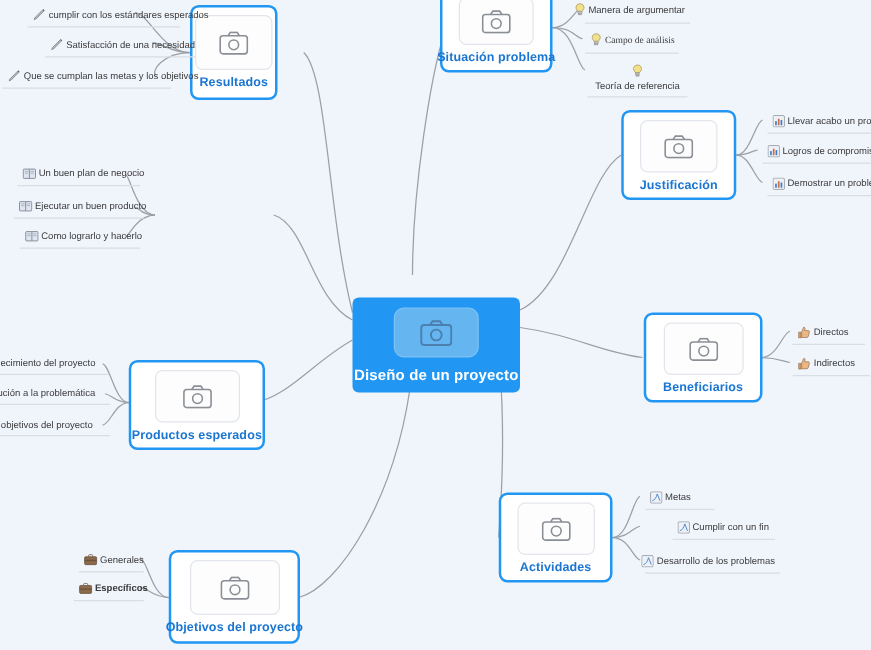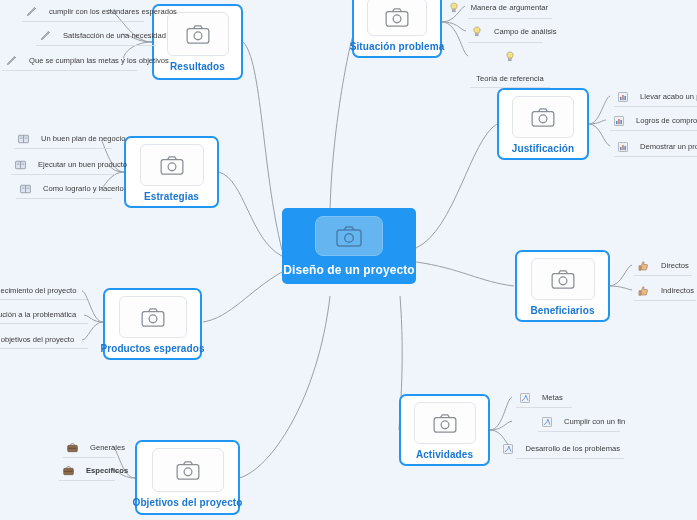--- a/index.html
+++ b/index.html
@@ -58,21 +58,21 @@
     color:#ffffff;
     font-size:12px;
     margin-top:7px;
   }
 
   
   .leaf{
     position:absolute;
     display:flex;
     align-items:center;
-    gap:12px;
+    gap:2px;
     font-size:7.6px;
     color:#3b3b3b;
     white-space:nowrap;
     padding:3px 4px 4px 4px;
     border-bottom:1px solid #d9dde4;
     box-sizing:border-box;
   }
   .leaf .ltext{line-height:1;}
   .leaf svg{display:block;flex:0 0 auto;}
 </style>
@@ -125,32 +125,32 @@
 
       <path d="M 135 478 C 122 478 118 448 112 446"></path>
       <path d="M 135 478 C 122 478 118 470 112 470"></path>
 
       <path d="M 103 322 C 92 322 88 292 82 291"></path>
       <path d="M 103 322 C 92 322 90 316 84 315"></path>
       <path d="M 103 322 C 92 322 88 340 82 340"></path>
     </g>
   </svg>
 
-  <div class="node root" style="left:282px;top:208px;width:134px;height:76px;">
+  <div class="node root" style="left:282px;top:238px;width:134px;height:76px;">
     <div class="thumb" style="width:68px;height:40px;">
       <svg width="26" height="21" viewBox="0 0 26 21" fill="none" stroke="#4a7fae" stroke-width="1.5">
         <rect x="1" y="4" width="24" height="16" rx="2.5"></rect>
         <path d="M8 4 L10 1 H16 L18 4"></path>
         <circle cx="13" cy="12" r="4.3"></circle>
       </svg>
     </div>
     <div class="caption">Diseño de un proyecto</div>
   </div>
 
-  <div class="node" style="left:152px;top:4px;width:91px;height:76px;">
+  <div class="node" style="left:152px;top:4px;width:70px;height:76px;">
     <div class="thumb" style="width:62px;height:44px;">
       <svg width="24" height="19" viewBox="0 0 26 21" fill="none" stroke="#8a8f96" stroke-width="1.4">
         <rect x="1" y="4" width="24" height="16" rx="2.5"></rect>
         <path d="M8 4 L10 1 H16 L18 4"></path>
         <circle cx="13" cy="12" r="4.3"></circle>
       </svg>
     </div>
     <div class="caption">Resultados</div>
   </div>
 
@@ -175,30 +175,20 @@
   <div class="leaf" style="left:2px;top:52px;width:135px;">
     <span>
       <svg width="11" height="11" viewBox="0 0 12 12">
           <path d="M1.5 10.5 L3 10 L10.2 2.8 L9.2 1.8 L2 9 Z" fill="#b9bec6" stroke="#7a7f86" stroke-width=".7"></path>
           <path d="M9.2 1.8 L10.2 2.8" stroke="#5c6168" stroke-width=".9"></path>
         </svg>
     </span>
     <span class="ltext">Que se cumplan las metas y los objetivos</span>
   </div>
 
-  <div class="node" style="left:124px;top:136px;width:95px;height:72px;">
-    <div class="thumb" style="width:64px;height:42px;">
-      <svg width="24" height="19" viewBox="0 0 26 21" fill="none" stroke="#8a8f96" stroke-width="1.4">
-        <rect x="1" y="4" width="24" height="16" rx="2.5"></rect>
-        <path d="M8 4 L10 1 H16 L18 4"></path>
-        <circle cx="13" cy="12" r="4.3"></circle>
-      </svg>
-    </div>
-    <div class="caption">Estrategias</div>
-  </div>
 
   <div class="leaf" style="left:14px;top:131px;width:98px;">
     <span>
       <svg width="11" height="10" viewBox="0 0 12 11">
           <rect x=".6" y="1.4" width="10.8" height="8.2" rx=".8" fill="#dfe6f2" stroke="#6f7986" stroke-width=".7"></rect>
           <path d="M6 1.8 V9.3" stroke="#6f7986" stroke-width=".7"></path>
           <path d="M2 3.4h3M2 5h3M7 3.4h3M7 5h3" stroke="#8d97a4" stroke-width=".55"></path>
         </svg>
     </span>
     <span class="ltext">Un buen plan de negocio</span>
@@ -238,21 +228,21 @@
   <div class="leaf" style="left:468px;top:-1px;width:84px;justify-content:flex-end;">
     <span>
       <svg width="10" height="12" viewBox="0 0 11 13">
           <path d="M5.5 1C3.4 1 2 2.5 2 4.3c0 1.5 1.1 2.3 1.5 3.3h4c.4-1 1.5-1.8 1.5-3.3C9 2.5 7.6 1 5.5 1Z" fill="#f5e08a" stroke="#9a8e55" stroke-width=".6"></path>
           <rect x="3.6" y="8.1" width="3.8" height="1.2" fill="#c9c9c9" stroke="#8a8a8a" stroke-width=".4"></rect>
           <rect x="4.1" y="9.7" width="2.8" height="1.1" fill="#b5b5b5" stroke="#8a8a8a" stroke-width=".4"></rect>
         </svg>
     </span>
     <span class="ltext">Manera de argumentar</span>
   </div>
-  <div class="leaf" style="left:468px;top:23px;width:75px;">
+  <div class="leaf" style="left:468px;top:23px;width:75px;font-family:Liberation Serif, serif;">
     <span>
       <svg width="10" height="12" viewBox="0 0 11 13">
           <path d="M5.5 1C3.4 1 2 2.5 2 4.3c0 1.5 1.1 2.3 1.5 3.3h4c.4-1 1.5-1.8 1.5-3.3C9 2.5 7.6 1 5.5 1Z" fill="#f5e08a" stroke="#9a8e55" stroke-width=".6"></path>
           <rect x="3.6" y="8.1" width="3.8" height="1.2" fill="#c9c9c9" stroke="#8a8a8a" stroke-width=".4"></rect>
           <rect x="4.1" y="9.7" width="2.8" height="1.1" fill="#b5b5b5" stroke="#8a8a8a" stroke-width=".4"></rect>
         </svg>
     </span>
     <span class="ltext">Campo de análisis</span>
   </div>
   <div class="leaf" style="left:470px;top:48px;width:80px;flex-direction:column;">
@@ -408,21 +398,21 @@
     <span>
       <svg width="11" height="10" viewBox="0 0 12 11">
           <path d="M4.2 2.4V1.6c0-.5.4-.8.9-.8h1.8c.5 0 .9.3.9.8v.8" fill="none" stroke="#6a5340" stroke-width=".7"></path>
           <rect x=".7" y="2.6" width="10.6" height="7" rx="1" fill="#8a6a4b" stroke="#5d4630" stroke-width=".6"></rect>
           <rect x=".7" y="5.3" width="10.6" height="1.2" fill="#6d5239"></rect>
         </svg>
     </span>
     <span class="ltext">Específicos</span>
   </div>
 
-  <div class="node" style="left:103px;top:288px;width:99px;height:72px;">
+  <div class="node" style="left:103px;top:288px;width:109px;height:72px;">
     <div class="thumb" style="width:68px;height:42px;">
       <svg width="24" height="19" viewBox="0 0 26 21" fill="none" stroke="#8a8f96" stroke-width="1.4">
         <rect x="1" y="4" width="24" height="16" rx="2.5"></rect>
         <path d="M8 4 L10 1 H16 L18 4"></path>
         <circle cx="13" cy="12" r="4.3"></circle>
       </svg>
     </div>
     <div class="caption">Productos esperados</div>
   </div>
 

